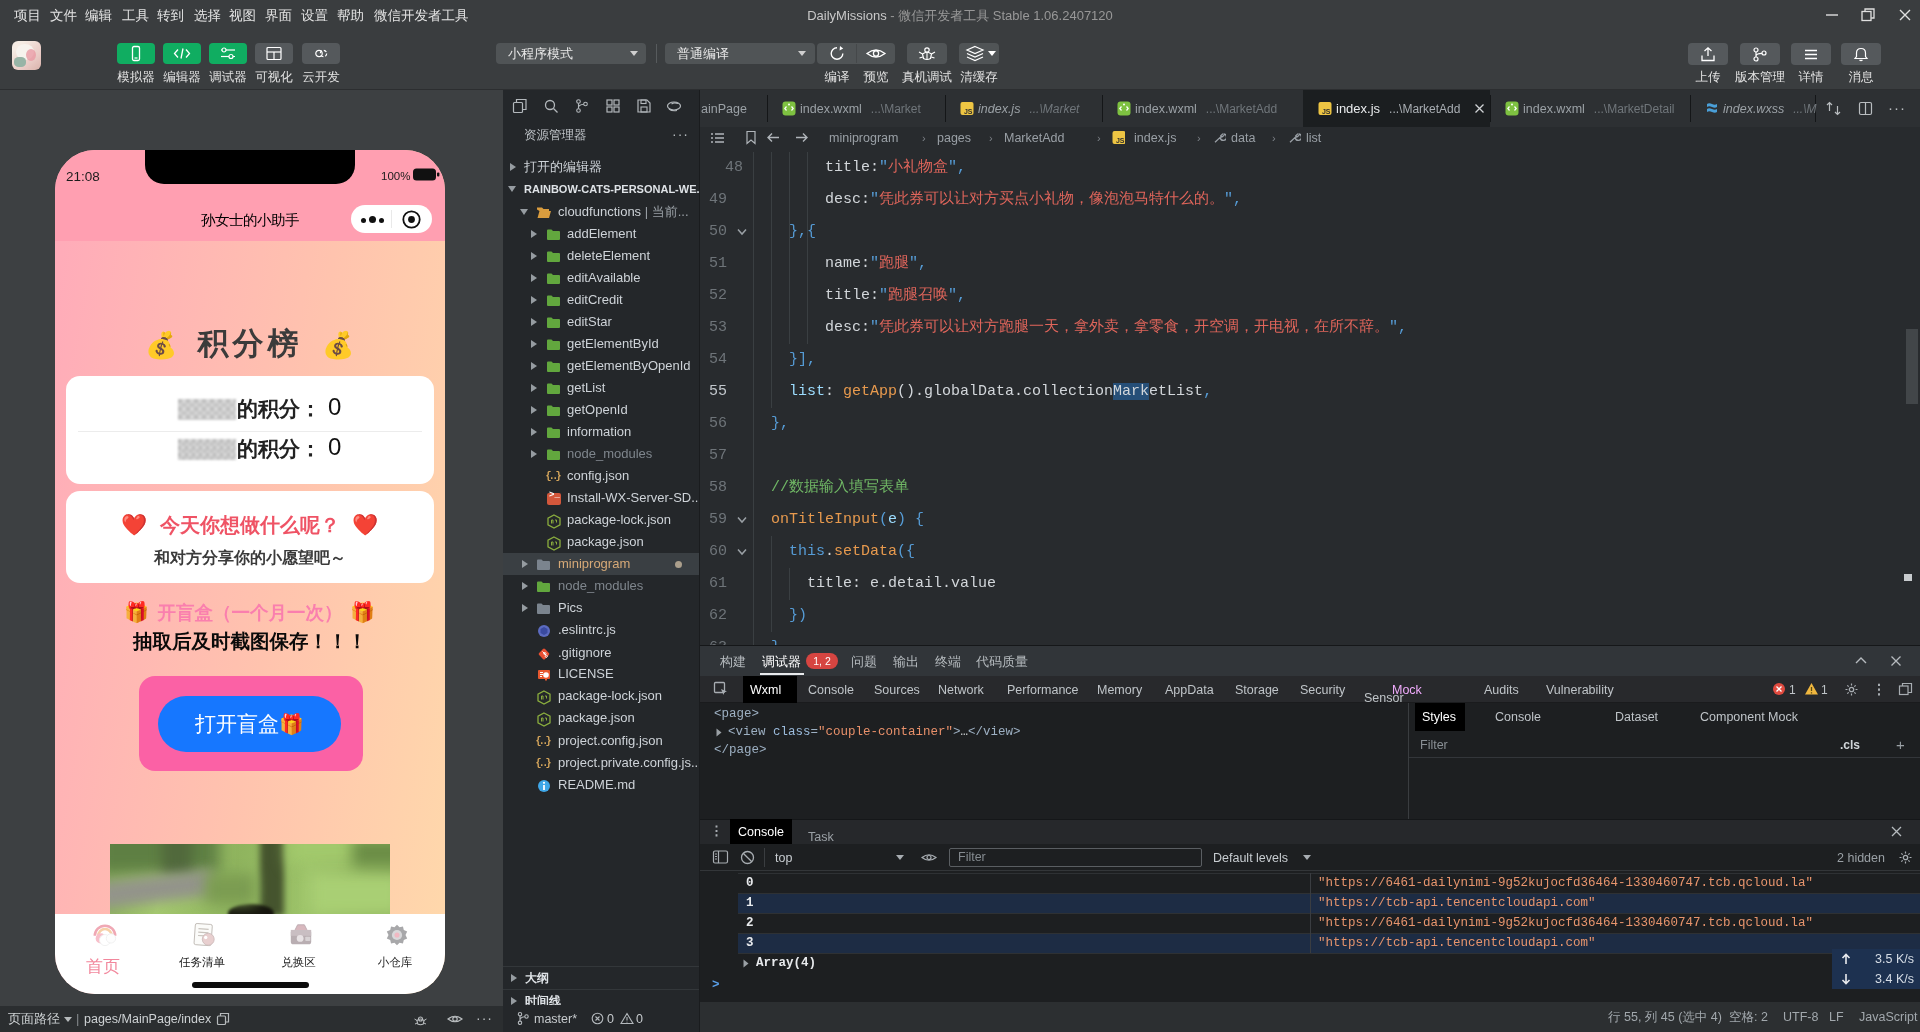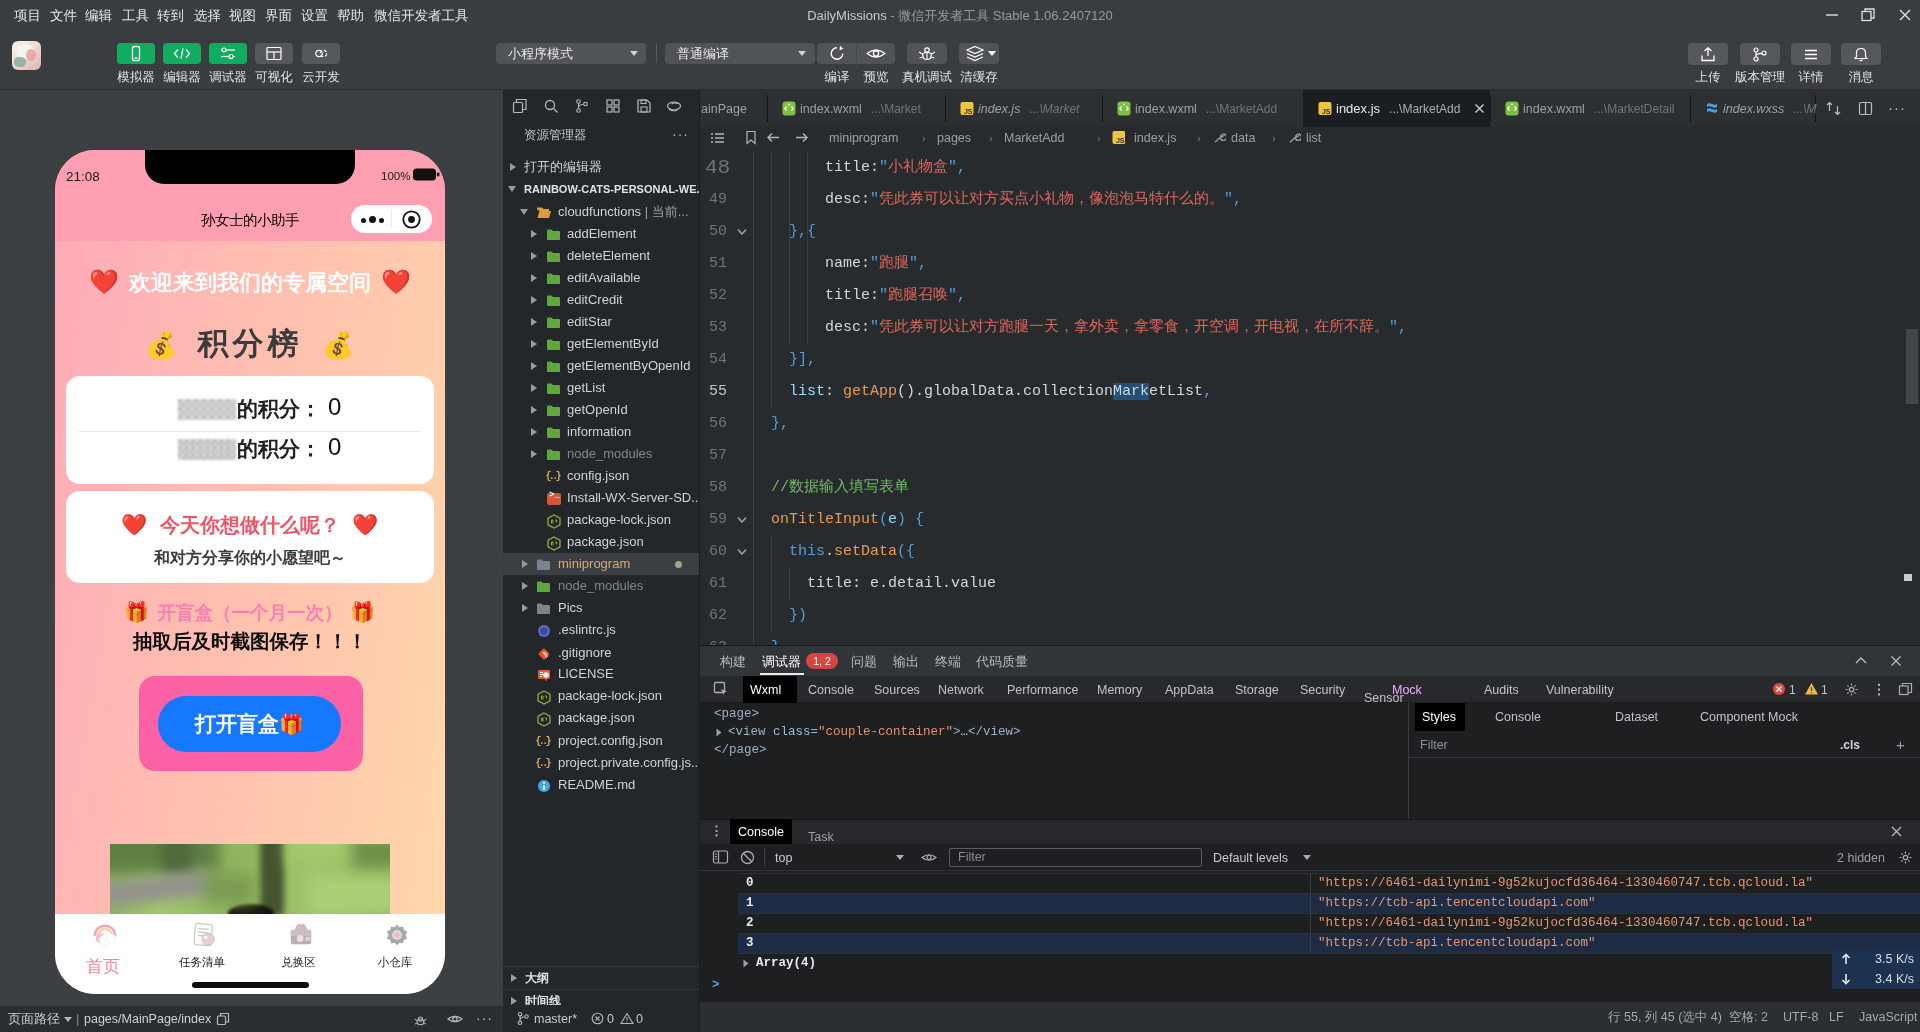--- a/index.html
+++ b/index.html
@@ -181,21 +181,20 @@
 <div class="a" style="left:296px;top:55px;width:81px;height:28px;background:#fff;border-radius:14px">
 <div class="a" style="left:40px;top:5px;width:1px;height:18px;background:#e9e9e9"></div>
 <div class="a" style="left:10px;top:12.5px;width:5px;height:5px;border-radius:50%;background:#111"></div>
 <div class="a" style="left:18px;top:11px;width:7px;height:7px;border-radius:50%;background:#111"></div>
 <div class="a" style="left:28px;top:12.5px;width:5px;height:5px;border-radius:50%;background:#111"></div>
 <svg class="a" style="left:50px;top:4px" width="21" height="21">
             <circle cx="10.5" cy="10.5" r="8.2" fill="none" stroke="#111" stroke-width="1.8"></circle>
             <circle cx="10.5" cy="10.5" r="3.4" fill="#111"></circle>
           </svg>
 </div>
-<div class="a" style="left:0;top:118px;width:390px;text-align:center;font-family:'Liberation Serif',serif;font-size:22px;font-weight:700;color:#fff"><span style="font-size:24px">❤️</span><span style="margin:0 10px">欢迎来到我们的专属空间</span><span style="font-size:24px">❤️</span></div>
 <div class="a" style="left:0;top:173px;width:390px;text-align:center;font-family:'Liberation Serif',serif;font-size:31px;font-weight:700;color:#3b3b3b"><span style="font-size:26px">💰</span><span style="margin:0 20px;letter-spacing:4px">积分榜</span><span style="font-size:26px">💰</span></div>
 <div class="a" style="left:11px;top:226px;width:368px;height:108px;background:#fff;border-radius:14px">
 <div class="a" style="left:0;top:12px;width:368px;height:42px">
 <div class="a" style="left:112px;top:11px;width:58px;height:21px;filter:blur(1px);background:conic-gradient(#d8d8d8 25%,#c6c6c6 25% 50%,#d2d2d2 50% 75%,#c0c0c0 75%);background-size:8px 8px"></div>
 <span class="a" style="left:171px;top:7px;font-family:'Liberation Serif',serif;font-size:21px;font-weight:700;color:#222">的积分：</span>
 <span class="a" style="left:262px;top:5px;font-size:24px;color:#111">0</span>
 </div>
 <div class="a" style="left:12px;top:55px;width:344px;height:1px;background:#ececec"></div>
 <div class="a" style="left:0;top:52px;width:368px;height:42px">
 <div class="a" style="left:112px;top:11px;width:58px;height:21px;filter:blur(1px);background:conic-gradient(#d6d6d6 25%,#c4c4c4 25% 50%,#d0d0d0 50% 75%,#bebebe 75%);background-size:7px 7px"></div>
@@ -203,21 +202,21 @@
 <span class="a" style="left:262px;top:5px;font-size:24px;color:#111">0</span>
 </div>
 </div>
 <div class="a" style="left:11px;top:341px;width:368px;height:92px;background:#fff;border-radius:14px">
 <div class="a" style="left:0;top:21px;width:368px;text-align:center;font-family:'Liberation Serif',serif;font-size:20px;font-weight:700;color:#ef5365"><span style="font-size:21px">❤️</span><span style="margin:0 12px">今天你想做什么呢？</span><span style="font-size:21px">❤️</span></div>
 <div class="a" style="left:0;top:57px;width:368px;text-align:center;font-family:'Liberation Serif',serif;font-size:16px;font-weight:700;color:#3a3a3a">和对方分享你的小愿望吧～</div>
 </div>
 <div class="a" style="left:0;top:450px;width:390px;text-align:center;font-family:'Liberation Serif',serif;font-size:18.5px;font-weight:700;color:#fa7fae"><span style="font-size:20px">🎁</span><span style="margin:0 8px">开盲盒（一个月一次）</span><span style="font-size:20px">🎁</span></div>
 <div class="a" style="left:0;top:478px;width:390px;text-align:center;font-family:'Liberation Serif',serif;font-size:19.5px;font-weight:700;color:#0a0a0a">抽取后及时截图保存！！！</div>
 <div class="a" style="left:84px;top:526px;width:224px;height:95px;background:#fb61a5;border-radius:16px"></div>
-<div class="a" style="left:103px;top:546px;width:183px;height:56px;background:#1677ff;border-radius:28px;text-align:center;line-height:56px;font-family:'Liberation Serif',serif;font-size:21px;font-weight:700;color:#fff">打开盲盒<span style="font-size:20px">🎁</span></div>
+<div class="a" style="left:103px;top:546px;width:183px;height:56px;background:#1677ff;border-radius:28px;text-align:center;line-height:56px;font-family:'Liberation Serif',serif;font-size:21px;font-weight:400;color:#fff">打开盲盒<span style="font-size:20px">🎁</span></div>
 <div class="a" style="left:55px;top:694px;width:280px;height:70px;overflow:hidden;background:linear-gradient(100deg,#8aae5c 0%,#a4c86e 20%,#8fb45e 45%,#9cc268 70%,#86a956 100%)">
 <div class="a" style="left:-15px;top:-22px;width:125px;height:52px;background:#5e7f43;filter:blur(8px)"></div>
 <div class="a" style="left:52px;top:-25px;width:30px;height:55px;background:#51693c;filter:blur(6px)"></div>
 <div class="a" style="left:150px;top:-18px;width:24px;height:90px;background:#45542e;filter:blur(3px)"></div>
 <div class="a" style="left:178px;top:-18px;width:115px;height:38px;background:#a2c96c;filter:blur(8px)"></div>
 <div class="a" style="left:-12px;top:32px;width:115px;height:26px;background:#93948a;filter:blur(6px);transform:rotate(-7deg)"></div>
 <div class="a" style="left:118px;top:60px;width:46px;height:18px;background:#17170f;border-radius:50% 50% 0 0;filter:blur(1.5px)"></div>
 <div class="a" style="left:198px;top:28px;width:95px;height:45px;background:#a9cf74;filter:blur(8px)"></div>
 <div class="a" style="left:242px;top:-5px;width:55px;height:28px;background:#6b8d46;filter:blur(7px)"></div>
 <div class="a" style="left:95px;top:30px;width:50px;height:30px;background:#7b9c51;filter:blur(7px)"></div>
@@ -571,21 +570,21 @@
 <svg class="a" style="left:587px;top:41px" width="14" height="14">
         <path d="M11.5 3 A3.2 3.2 0 1 1 8.2 6.4 L3 11.3 M11 2.6 L8.8 4.8 L9.8 6 L12.2 4.2" fill="none" stroke="#9aa0a6" stroke-width="1.3"></path>
       </svg>
 <div class="a" style="left:0;top:59px;width:1220px;height:496px;overflow:hidden;font-family:'Liberation Mono',monospace">
 <div class="guide" style="left:53.0px;top:2.5px;height:512px"></div>
 <div class="guide" style="left:71.0px;top:2.5px;height:256px"></div>
 <div class="guide" style="left:71.0px;top:386.5px;height:96px"></div>
 <div class="guide" style="left:89.0px;top:2.5px;height:192px"></div>
 <div class="guide" style="left:89.0px;top:418.5px;height:32px"></div>
 <div class="guide" style="left:107.0px;top:2.5px;height:192px"></div>
-<div class="a ln" style="left:4px;width:27px;top:2.5px;height:32px;line-height:32px;font-size:21px;text-align:center;">48</div>
+<div class="a ln" style="left:16px;width:27px;top:2.5px;height:32px;line-height:32px;font-size:15px;">48</div>
 <div class="crow" style="left:125.0px;top:2.5px;color:#d2d6da"><i style="color:#d2d6da">title</i><i style="color:#d2d6da">:</i><i style="color:#569cd6">"</i><i style="color:#e0655b">小礼物盒</i><i style="color:#569cd6">",</i></div>
 <div class="a ln" style="left:0;width:27px;top:34.5px;height:32px;line-height:32px;font-size:15px;">49</div>
 <div class="crow" style="left:125.0px;top:34.5px;color:#d2d6da"><i style="color:#d2d6da">desc</i><i style="color:#d2d6da">:</i><i style="color:#569cd6">"</i><i style="color:#e0655b">凭此券可以让对方买点小礼物，像泡泡马特什么的。</i><i style="color:#569cd6">",</i></div>
 <div class="a ln" style="left:0;width:27px;top:66.5px;height:32px;line-height:32px;font-size:15px;">50</div>
 <div class="crow" style="left:89.0px;top:66.5px;color:#d2d6da"><i style="color:#569cd6">},{</i></div>
 <div class="a ln" style="left:0;width:27px;top:98.5px;height:32px;line-height:32px;font-size:15px;">51</div>
 <div class="crow" style="left:125.0px;top:98.5px;color:#d2d6da"><i style="color:#d2d6da">name</i><i style="color:#d2d6da">:</i><i style="color:#569cd6">"</i><i style="color:#e0655b">跑腿</i><i style="color:#569cd6">",</i></div>
 <div class="a ln" style="left:0;width:27px;top:130.5px;height:32px;line-height:32px;font-size:15px;">52</div>
 <div class="crow" style="left:125.0px;top:130.5px;color:#d2d6da"><i style="color:#d2d6da">title</i><i style="color:#d2d6da">:</i><i style="color:#569cd6">"</i><i style="color:#e0655b">跑腿召唤</i><i style="color:#569cd6">",</i></div>
 <div class="a ln" style="left:0;width:27px;top:162.5px;height:32px;line-height:32px;font-size:15px;">53</div>

